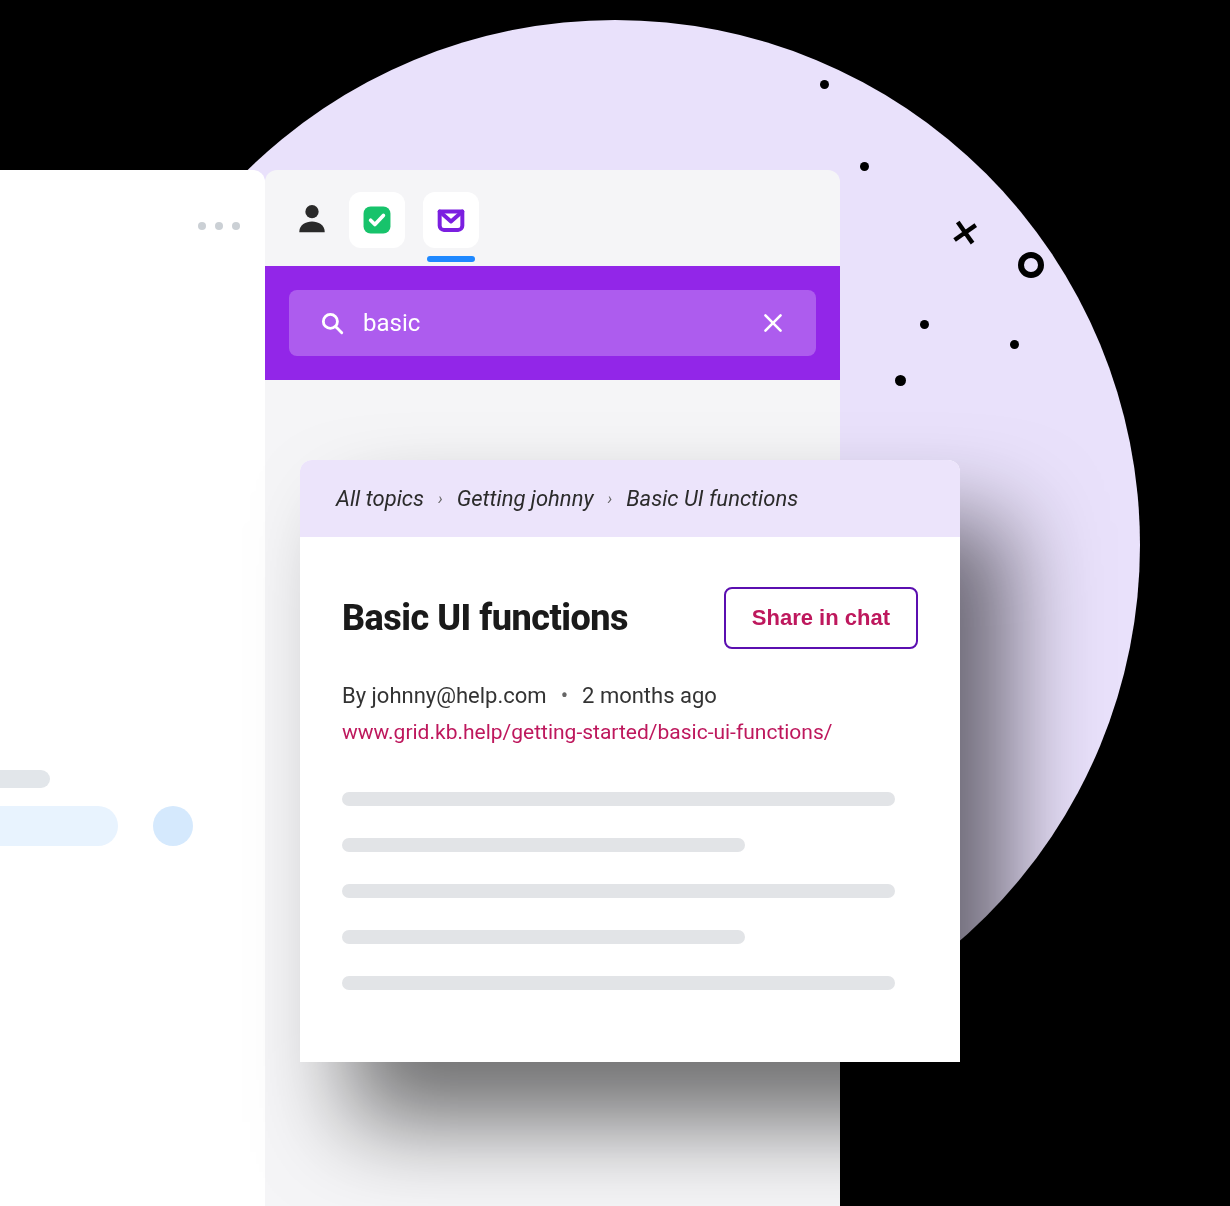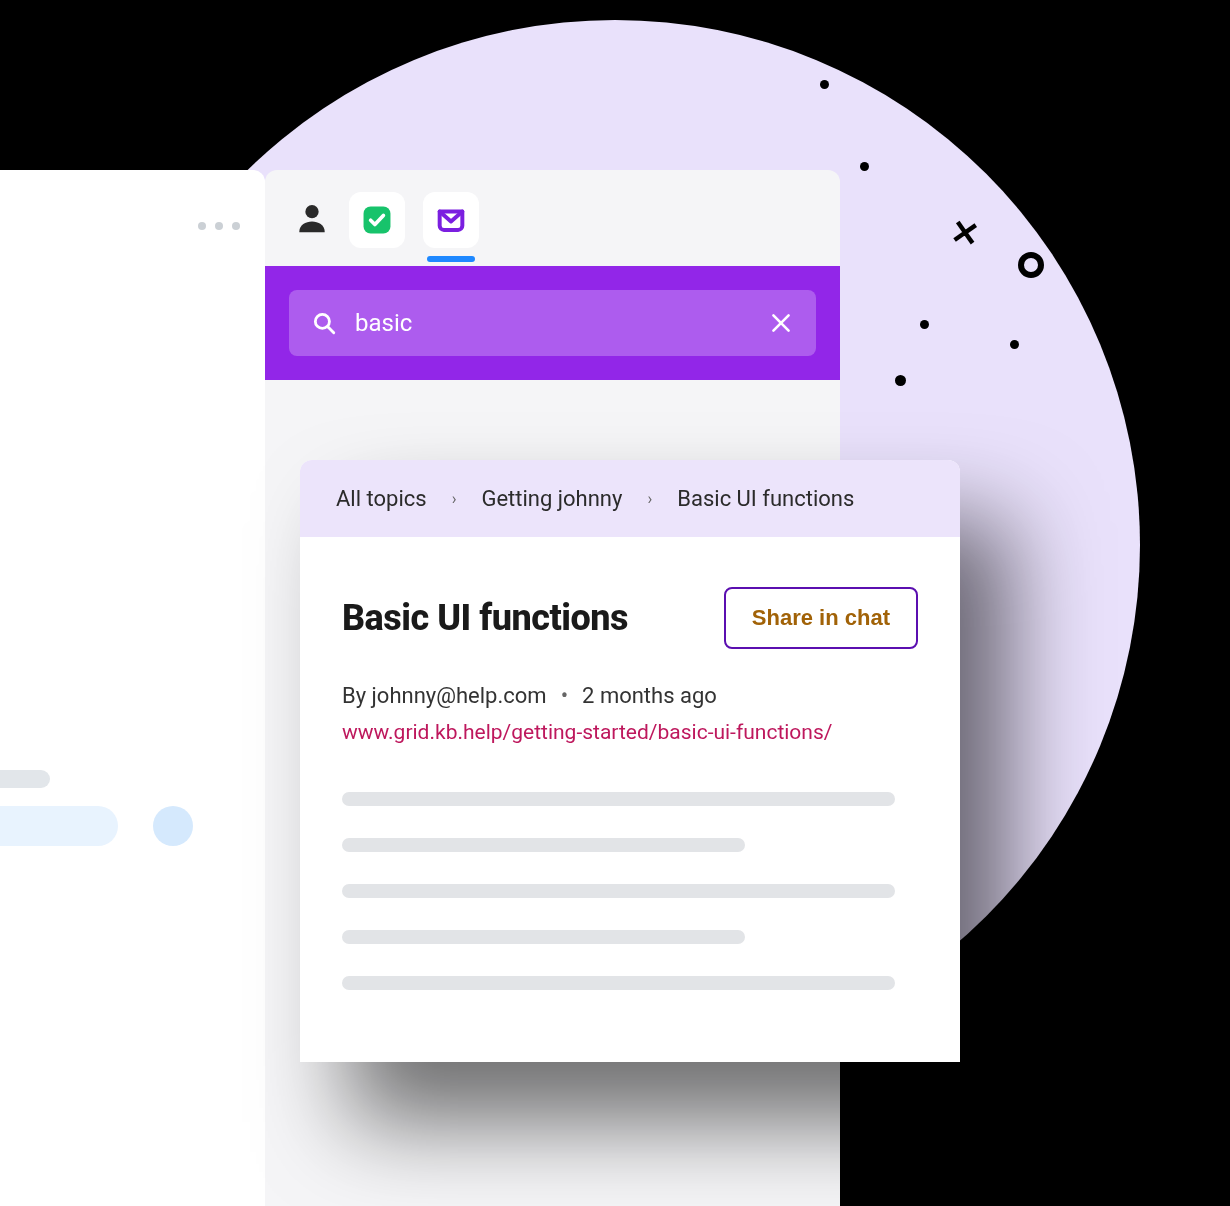--- a/index.html
+++ b/index.html
@@ -89,21 +89,21 @@
     background:#8A2BE2;
     background: linear-gradient(#9226E8,#9226E8);
     padding:24px;
   }
   .search-field {
     background: rgba(255,255,255,0.25);
     border-radius:8px;
     height:66px;
     display:flex;
     align-items:center;
-    padding:0 22px;
+    padding:0 30px;
     gap:18px;
   }
   .search-text { color:#fff; font-size:24px; flex:1; }
   .si { width:26px; height:26px; }
   
   .article {
     position:absolute;
     top:460px;
     left:300px;
     width:660px;
@@ -112,30 +112,31 @@
     box-shadow: 50px 60px 90px rgba(0,0,0,0.55);
     overflow:hidden;
   }
   .crumb-bar {
     background:#ECE4FB;
     padding:26px 36px;
     font-size:22px;
     color:#2B2B2B;
     display:flex;
     align-items:center;
-    gap:25px;
+    gap:14px;
     flex-wrap:wrap;
+    font-style:italic;
   }
   .crumb-sep { color:#666; font-size:16px; }
   .article-body { padding:50px 42px 40px 42px; }
   .title-row { display:flex; align-items:center; justify-content:space-between; gap:20px; }
   .title { font-size:36px; font-weight:800; color:#1A1A1A; letter-spacing:-0.5px; }
   .share-btn {
     border:2px solid #5B0FB0;
-    color:#a16207;
+    color:#be185d;
     background:#fff;
     font-size:22px;
     font-weight:700;
     padding:16px 26px;
     border-radius:8px;
     white-space:nowrap;
     cursor:pointer;
   }
   .meta { margin-top:34px; font-size:22px; color:#333; display:flex; align-items:center; gap:14px;}
   .meta-dot { color:#666; }

